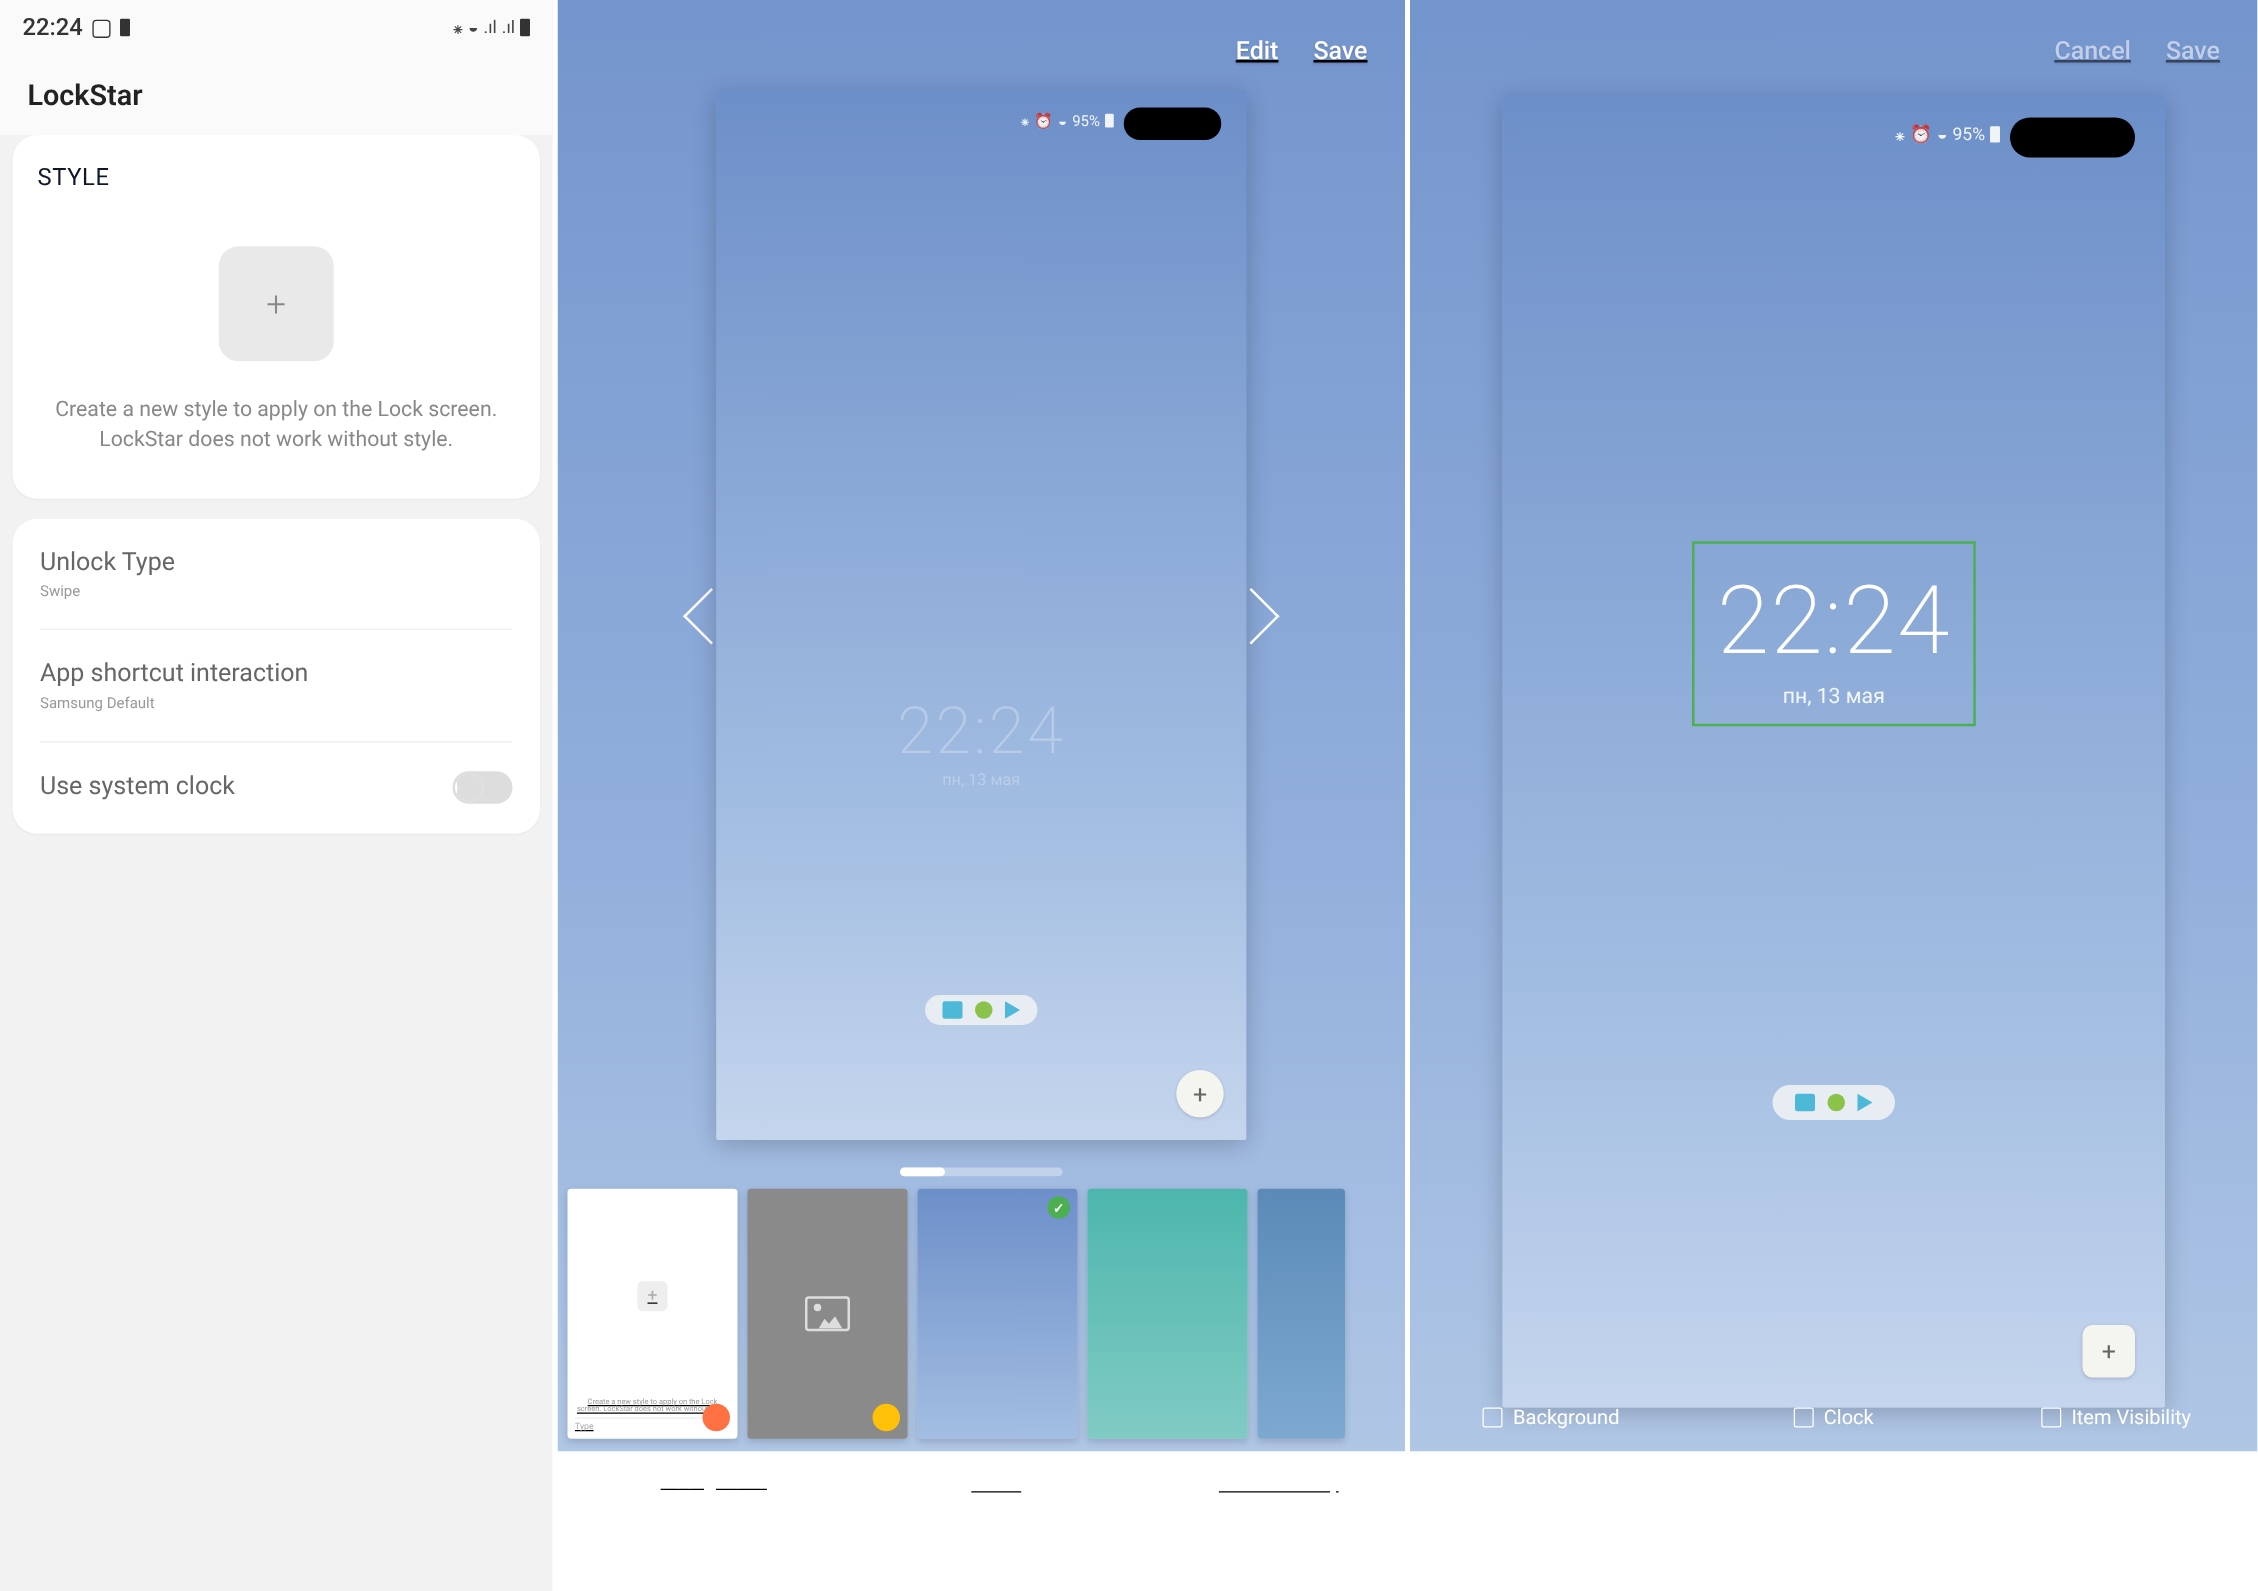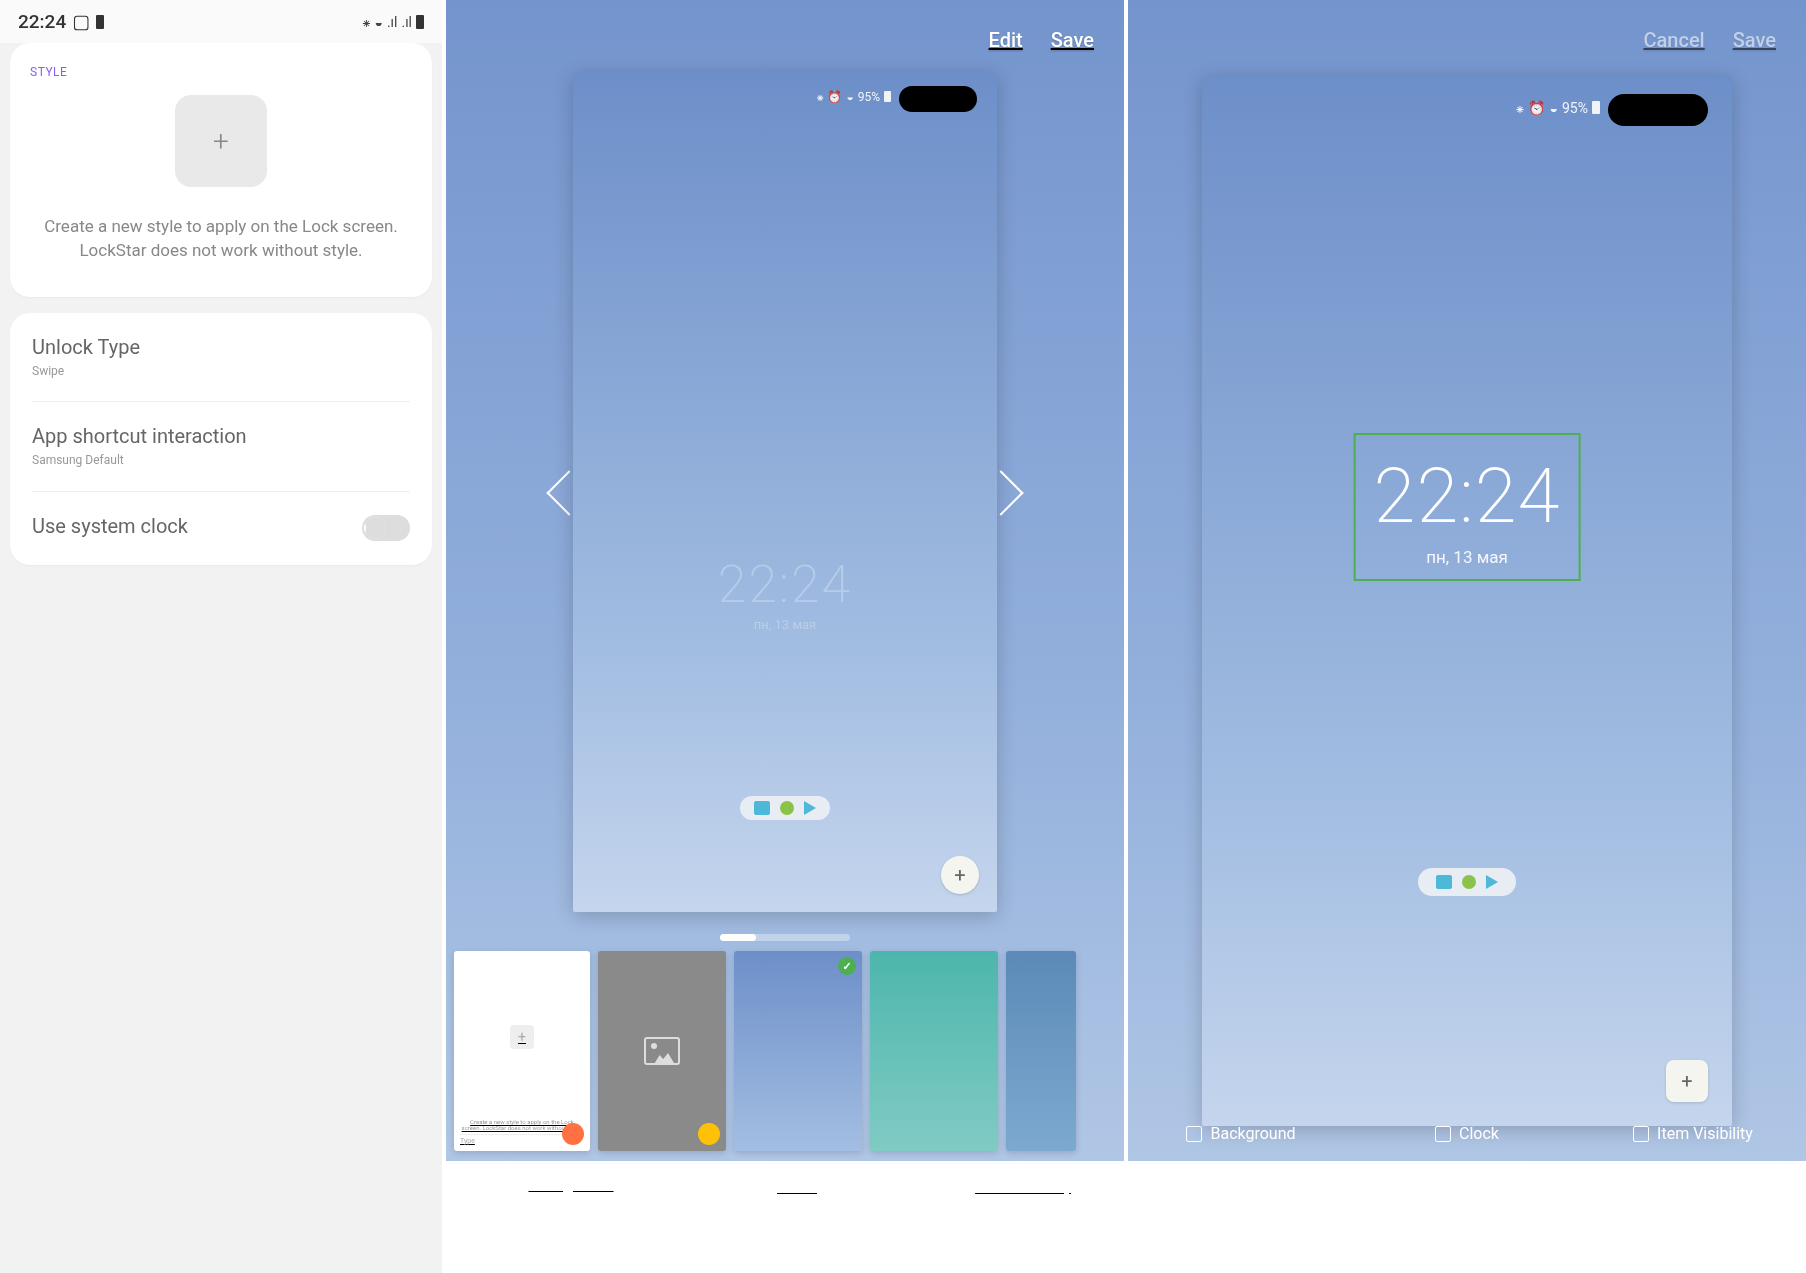--- a/index.html
+++ b/index.html
@@ -13,21 +13,21 @@
 .status-bar { display: flex; align-items: center; justify-content: space-between; padding: 10px 18px; font-size: 16px; color: #333; background: #fafafa; }
 .sb-left { display: flex; align-items: center; gap: 6px; font-weight: 500; font-size: 19px; }
 .sb-right { display: flex; align-items: center; gap: 4px; font-size: 14px; color: #444; }
 .title-row { padding: 20px 22px 18px; font-size: 23px; font-weight: 600; color: #222; background: #fafafa; }
 .card { background: #fff; margin: 0 10px 16px; border-radius: 20px; padding: 18px 20px; box-shadow: 0 1px 2px rgba(0,0,0,0.04); }
 .on-row { display: flex; align-items: center; justify-content: space-between; }
 .on-text { color: #0099e6; font-size: 20px; font-weight: 500; letter-spacing: 0.5px; }
 .toggle { width: 48px; height: 26px; background: #0099e6; border-radius: 13px; position: relative; }
 .toggle::after { content: ''; position: absolute; width: 22px; height: 22px; background: #fff; border-radius: 50%; top: 2px; right: 2px; }
 .style-card { padding: 22px 20px 34px; }
-.style-heading { font-size: 12px; color: #8b5cf6; letter-spacing: 0.5px; margin-bottom: 16px; }
+.style-heading { font-size: 19px; color: #0f172a; letter-spacing: 0.5px; margin-bottom: 44px; }
 .plus-tile { width: 92px; height: 92px; background: #e9e9e9; border-radius: 16px; margin: 0 auto 28px; display: flex; align-items: center; justify-content: center; font-size: 28px; color: #888; font-weight: 300; }
 .style-desc { text-align: center; color: #888; font-size: 17px; line-height: 1.4; }
 .list-card { padding: 0 22px; }
 .list-item { padding: 22px 0; border-bottom: 1px solid #eee; }
 .list-item:last-child { border-bottom: none; }
 .li-title { font-size: 20px; color: #666; margin-bottom: 5px; }
 .li-sub { font-size: 12px; color: #999; line-height: 1.3; }
 .li-row { display: flex; justify-content: space-between; align-items: center; }
 .toggle-off { width: 48px; height: 26px; background: #ddd; border-radius: 13px; position: relative; flex-shrink: 0; }
 .toggle-off::after { content:''; position:absolute; width:22px; height:22px; background:#fff; border-radius:50%; top:2px; left:2px; box-shadow: -22px 0 0 -2px #ddd inset; }
@@ -110,20 +110,21 @@
       <span style="display:inline-block;width:8px;height:14px;background:#333;border-radius:1px;"></span>
     </div>
     <div class="sb-right">
       <span>⁕</span>
       <span>◒</span>
       <span>.ıl</span>
       <span>.ıl</span>
       <span style="display:inline-block;width:8px;height:14px;background:#333;border-radius:1px;"></span>
     </div>
   </div>
+  <div class="title-row">LockStar</div>
 
 
   <div class="card style-card">
     <div class="style-heading">STYLE</div>
     <div class="plus-tile">
         <span>+</span>
       </div>
     <div class="style-desc">
       <div>Create a new style to apply on the Lock screen.</div>
       <div>LockStar does not work without style.</div>

